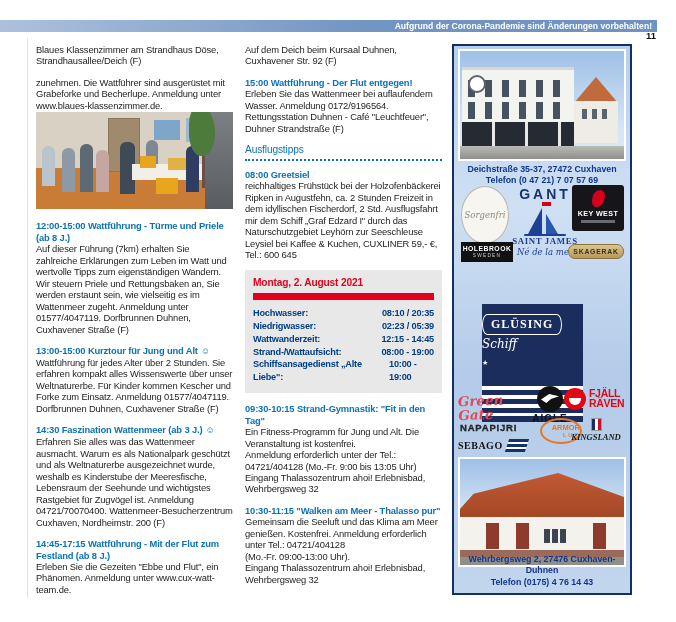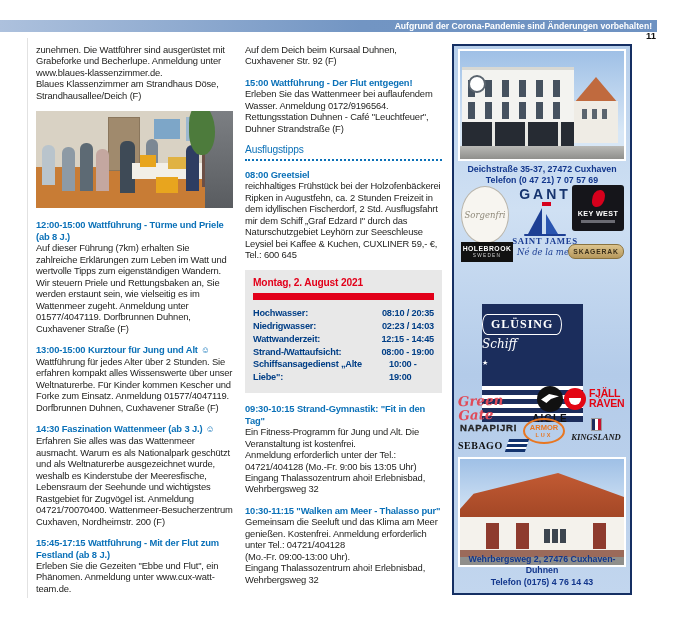--- a/index.html
+++ b/index.html
@@ -127,22 +127,22 @@
   .ag-bird{position:absolute;left:4px;top:8px;width:18px;height:9px;background:#fff;
     clip-path:polygon(0 60%,45% 0,100% 25%,55% 55%,30% 100%);}
   .ag-name{font-size:10px;font-weight:bold;color:#111;letter-spacing:1px;margin-top:1px;}
   .lg-fjallraven{right:4px;top:342px;width:62px;display:flex;align-items:center;gap:3px;}
   .fr-badge{width:22px;height:22px;border-radius:50%;background:#e30613;position:relative;flex:0 0 auto;}
   .fr-badge::after{content:"";position:absolute;left:5px;top:10px;width:12px;height:7px;
     background:#fff;border-radius:0 0 12px 12px;}
   .fr-text{color:#e30613;font-weight:bold;font-size:10.5px;line-height:0.92;letter-spacing:-0.3px;}
   .lg-napapijri{left:6px;top:376px;width:66px;color:#2c2c2c;font-weight:bold;font-size:9.5px;
     letter-spacing:0.8px;-webkit-text-stroke:0.3px #111;}
-  .lg-armor{left:69px;top:372px;width:42px;height:26px;border:2px solid #e87722;border-radius:50%;
-    color:#e87722;text-align:center;font-weight:bold;font-size:7.5px;line-height:1.1;padding-top:4px;box-sizing:border-box;}
+  .lg-armor{left:86px;top:372px;width:42px;height:26px;border:2px solid #e87722;border-radius:50%;
+    color:#e87722;text-align:right;font-weight:bold;font-size:7.5px;line-height:1.1;padding-top:4px;box-sizing:border-box;}
   .armor-sub{font-size:5.5px;letter-spacing:2px;}
   .lg-kingsland{right:5px;top:372px;width:58px;text-align:center;}
   .kl-flag{width:9px;height:11px;margin:0 auto 1px auto;
     background:linear-gradient(90deg,#1b2d5c 0 33%,#ffffff 33% 66%,#c8102e 66%);border:0.5px solid #999;}
   .kl-name{font-family:"Liberation Serif",serif;font-style:italic;font-weight:bold;font-size:8.6px;color:#1a1a1a;}
   .lg-sebago{left:4px;top:393px;width:76px;display:flex;align-items:center;gap:4px;}
   .sb-name{font-family:"Liberation Serif",serif;font-weight:bold;font-size:10px;color:#111;letter-spacing:0.5px;}
   .sb-flag{width:20px;height:13px;transform:skewX(-18deg);
     background:repeating-linear-gradient(180deg,#13336e 0 3px,#ffffff 3px 5px);}
 
@@ -165,22 +165,22 @@
 <body>
 
 <div class="page-frame"></div>
 
 <div class="top-banner">
   <span>Aufgrund der Corona-Pandemie sind Änderungen vorbehalten!</span>
 </div>
 <div class="page-number">11</div>
 
 <div class="col col-left">
+  <p class="body">Blaues Klassenzimmer am Strandhaus Döse, Strandhausallee/Deich (F)</p>
   <p class="body tight">zunehmen. Die Wattführer sind ausgerüstet mit Grabeforke und Becherlupe. Anmeldung unter www.blaues-klassenzimmer.de.</p>
-  <p class="body">Blaues Klassenzimmer am Strandhaus Döse, Strandhausallee/Deich (F)</p>
 
   <div class="photo-classroom">
     <div class="pc-door"></div>
     <div class="pc-poster1"></div>
     <div class="pc-poster2"></div>
     <div class="fig f1"></div>
     <div class="fig f2"></div>
     <div class="fig f3"></div>
     <div class="fig f4"></div>
     <div class="fig f5"></div>
@@ -201,21 +201,21 @@
   </div>
   <div class="event">
     <h3 class="evt-h"><span>13:00-15:00 Kurztour für Jung und Alt</span><span class="smiley">☺</span></h3>
     <p class="body tight">Wattführung für jedes Alter über 2 Stunden. Sie erfahren kompakt alles Wissenswerte über unser Weltnaturerbe. Für Kinder kommen Kescher und Forke zum Einsatz. Anmeldung 01577/4047119. Dorfbrunnen Duhnen, Cuxhavener Straße (F)</p>
   </div>
   <div class="event">
     <h3 class="evt-h"><span>14:30 Faszination Wattenmeer (ab 3 J.)</span><span class="smiley">☺</span></h3>
     <p class="body tight">Erfahren Sie alles was das Wattenmeer ausmacht. Warum es als Nationalpark geschützt und als Weltnaturerbe ausgezeichnet wurde, weshalb es Kinderstube der Meeresfische, Lebensraum der Seehunde und wichtigstes Rastgebiet für Zugvögel ist. Anmeldung 04721/70070400. Wattenmeer-Besucherzentrum Cuxhaven, Nordheimstr. 200 (F)</p>
   </div>
   <div class="event">
-    <h3 class="evt-h"><span>15:45-17:15 Wattführung - Mit der Flut zum Festland (ab 8 J.)</span></h3>
+    <h3 class="evt-h"><span>14:45-17:15 Wattführung - Mit der Flut zum Festland (ab 8 J.)</span></h3>
     <p class="body tight">Erleben Sie die Gezeiten "Ebbe und Flut", ein Phänomen. Anmeldung unter www.cux-watt-team.de.</p>
   </div>
 </div>
 
 <div class="col col-mid">
   <p class="body">Auf dem Deich beim Kursaal Duhnen, Cuxhavener Str. 92 (F)</p>
 
   <div class="event">
     <h3 class="evt-h"><span>15:00 Wattführung - Der Flut entgegen!</span></h3>
     <p class="body tight pre">Erleben Sie das Wattenmeer bei auflaufendem Wasser. Anmeldung 0172/9196564.
@@ -232,21 +232,21 @@
 
   <div class="tide">
     <div class="tide-date">Montag, 2. August 2021</div>
     <div class="tide-bar"></div>
     <div class="tide-row">
       <span>Hochwasser:</span>
       <span>08:10 / 20:35</span>
     </div>
     <div class="tide-row">
       <span>Niedrigwasser:</span>
-      <span>02:23 / 14:03</span>
+      <span>02:23 / 05:39</span>
     </div>
     <div class="tide-row">
       <span>Wattwanderzeit:</span>
       <span>12:15 - 14:45</span>
     </div>
     <div class="tide-row">
       <span>Strand-/Wattaufsicht:</span>
       <span>08:00 - 19:00</span>
     </div>
     <div class="tide-row">

